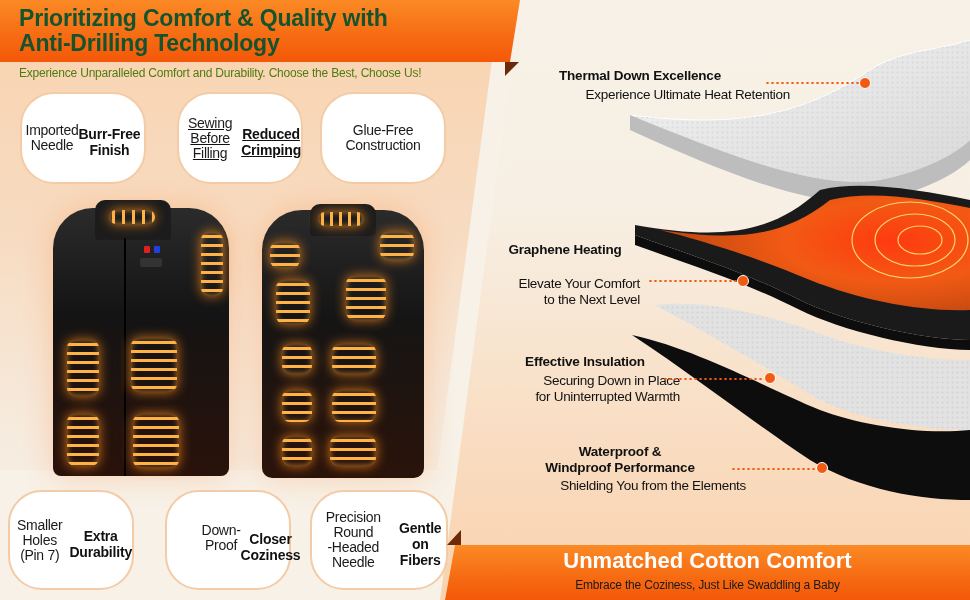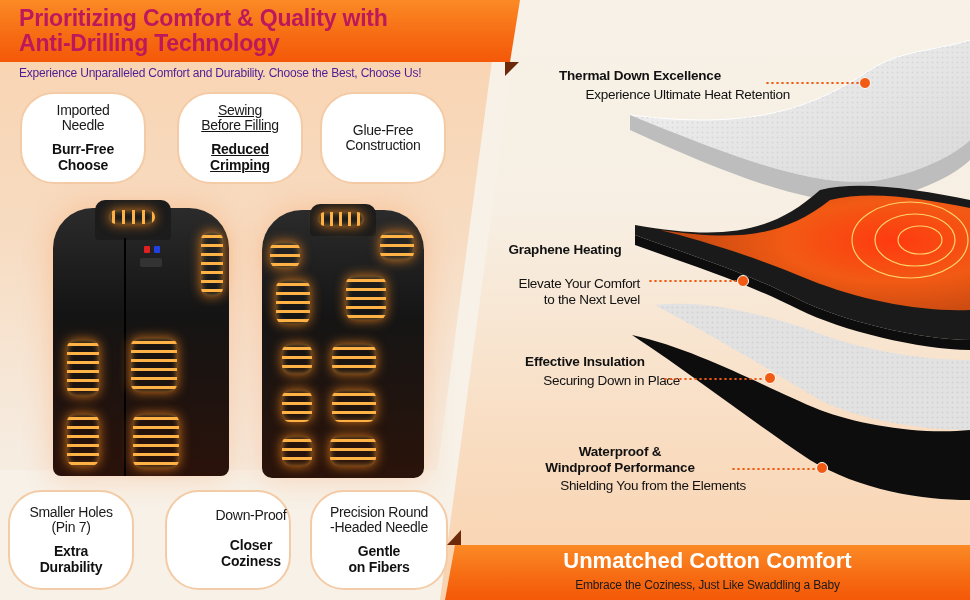--- a/index.html
+++ b/index.html
@@ -26,32 +26,32 @@
     clip-path:polygon(0 0, 520px 0, 510px 62px, 0 62px);
   }
   .title-fold {
     position:absolute; left:505px; top:62px; width:0; height:0;
     border-top:14px solid #6d2a0b;
     border-left:14px solid transparent;
     transform:scaleX(-1);
   }
   .title-text {
     position:absolute; left:19px; top:6px;
-    color:#be185d; font-weight:bold; font-size:23px; line-height:25px;
+    color:#14532d; font-weight:bold; font-size:23px; line-height:25px;
     letter-spacing:-0.2px;
   }
   .subtitle {
     position:absolute; left:19px; top:66px;
-    font-size:12px; color:#4c1d95; letter-spacing:-0.2px;
+    font-size:12px; color:#4d7c0f; letter-spacing:-0.2px;
   }
   .feature-card {
     position:absolute; width:126px; height:100px;
     background:#fff; border-radius:34px;
     border:2px solid #f3cba6;
-    display:flex; flex-direction:column; align-items:center; justify-content:center;
+    display:flex; align-items:center; justify-content:center;
     text-align:center;
   }
   .feature-card .fc-top { font-size:14px; line-height:15px; color:#1a1a1a; letter-spacing:-0.3px; }
   .feature-card .fc-bot { font-size:14px; line-height:16px; font-weight:bold; color:#111; margin-top:8px; letter-spacing:-0.2px; }
   .feature-card.top { height:92px; }
 
   
   .vest {
     position:absolute; background:#151515;
     box-shadow:0 0 30px rgba(255,110,20,0.25);
@@ -132,21 +132,21 @@
 </div>
 <div class="subtitle">Experience Unparalleled Comfort and Durability. Choose the Best, Choose Us!</div>
 
 <div class="feature-card top" style="left:20px; top:92px;">
   <div class="fc-top">
       <div>Imported</div>
       <div>Needle</div>
     </div>
   <div class="fc-bot">
       <div>Burr-Free</div>
-      <div>Choose</div>
+      <div>Finish</div>
     </div>
 </div>
 <div class="feature-card top" style="left:177px; top:92px;text-decoration:underline;">
   <div class="fc-top">
       <div>Sewing</div>
       <div>Before Filling</div>
     </div>
   <div class="fc-bot">
       <div>Reduced</div>
       <div>Crimping</div>
@@ -271,20 +271,21 @@
 <div class="callout-sub" style="left:490px; top:276px; width:150px;">
   <div>Elevate Your Comfort</div>
   <div>to the Next Level</div>
 </div>
 <div class="dots" style="left:648px; top:280px; width:90px;"></div>
 <div class="dot-end" style="left:737px; top:275px;"></div>
 
 <div class="callout-head" style="left:495px; top:354px; width:180px;">Effective Insulation</div>
 <div class="callout-sub" style="left:490px; top:373px; width:190px;">
   <div>Securing Down in Place</div>
+  <div>for Uninterrupted Warmth</div>
 </div>
 <div class="dots" style="left:663px; top:378px; width:102px;"></div>
 <div class="dot-end" style="left:764px; top:372px;"></div>
 
 <div class="callout-head" style="left:520px; top:444px; width:200px;">
   <div>Waterproof &amp;</div>
   <div>Windproof Performance</div>
 </div>
 <div class="callout-sub" style="left:510px; top:478px; width:236px;">Shielding You from the Elements</div>
 <div class="dots" style="left:731px; top:468px; width:86px;"></div>

